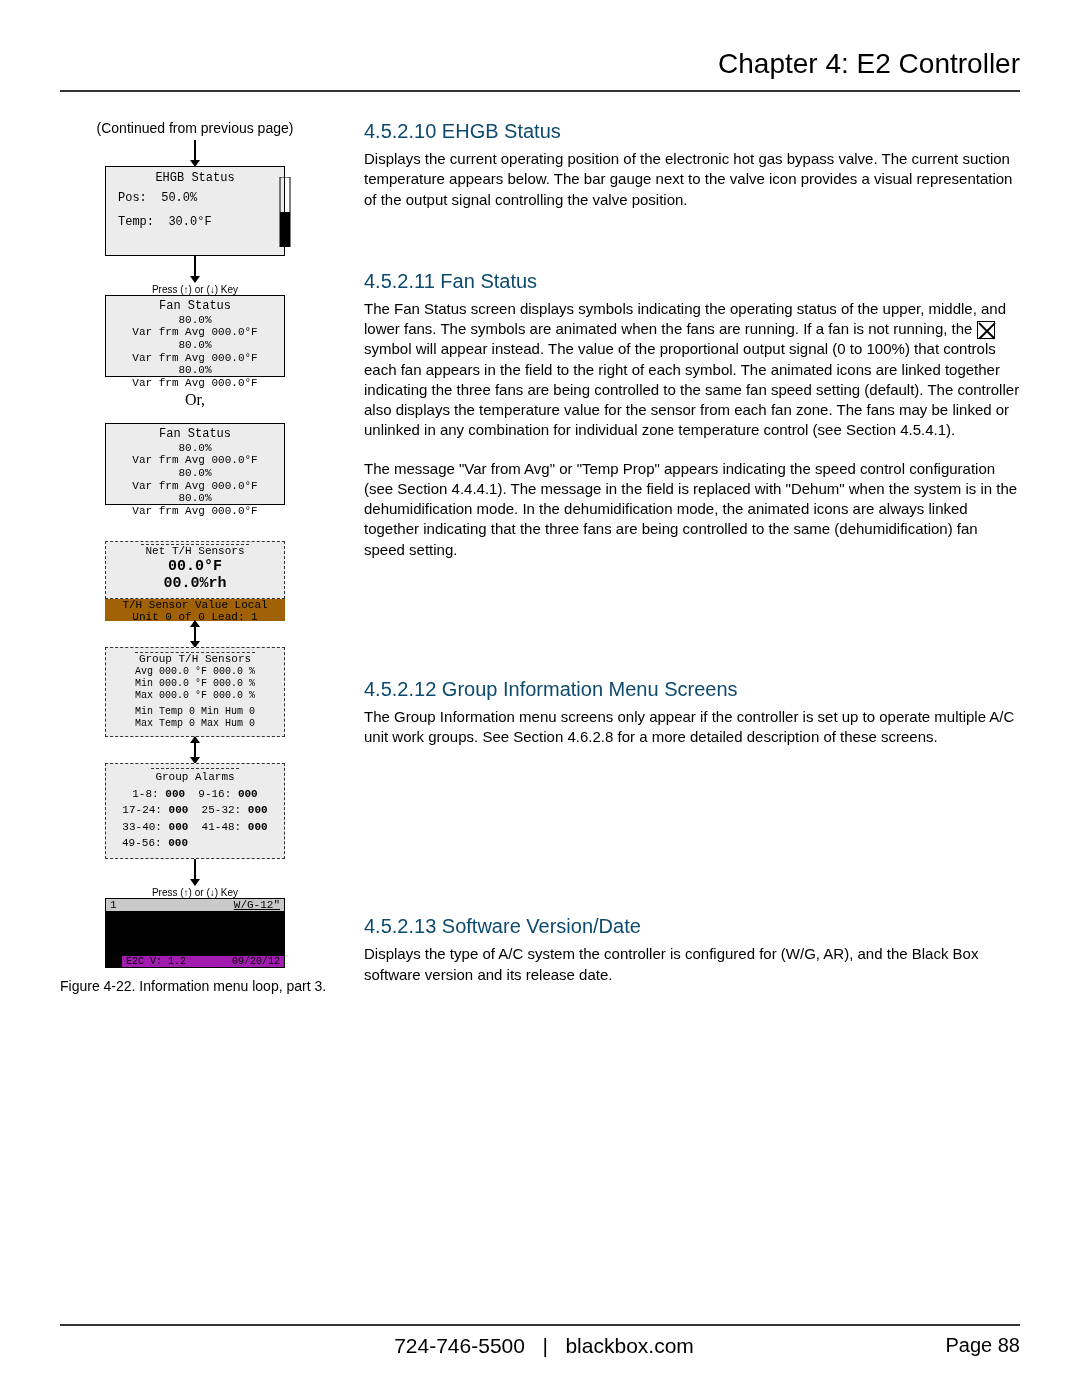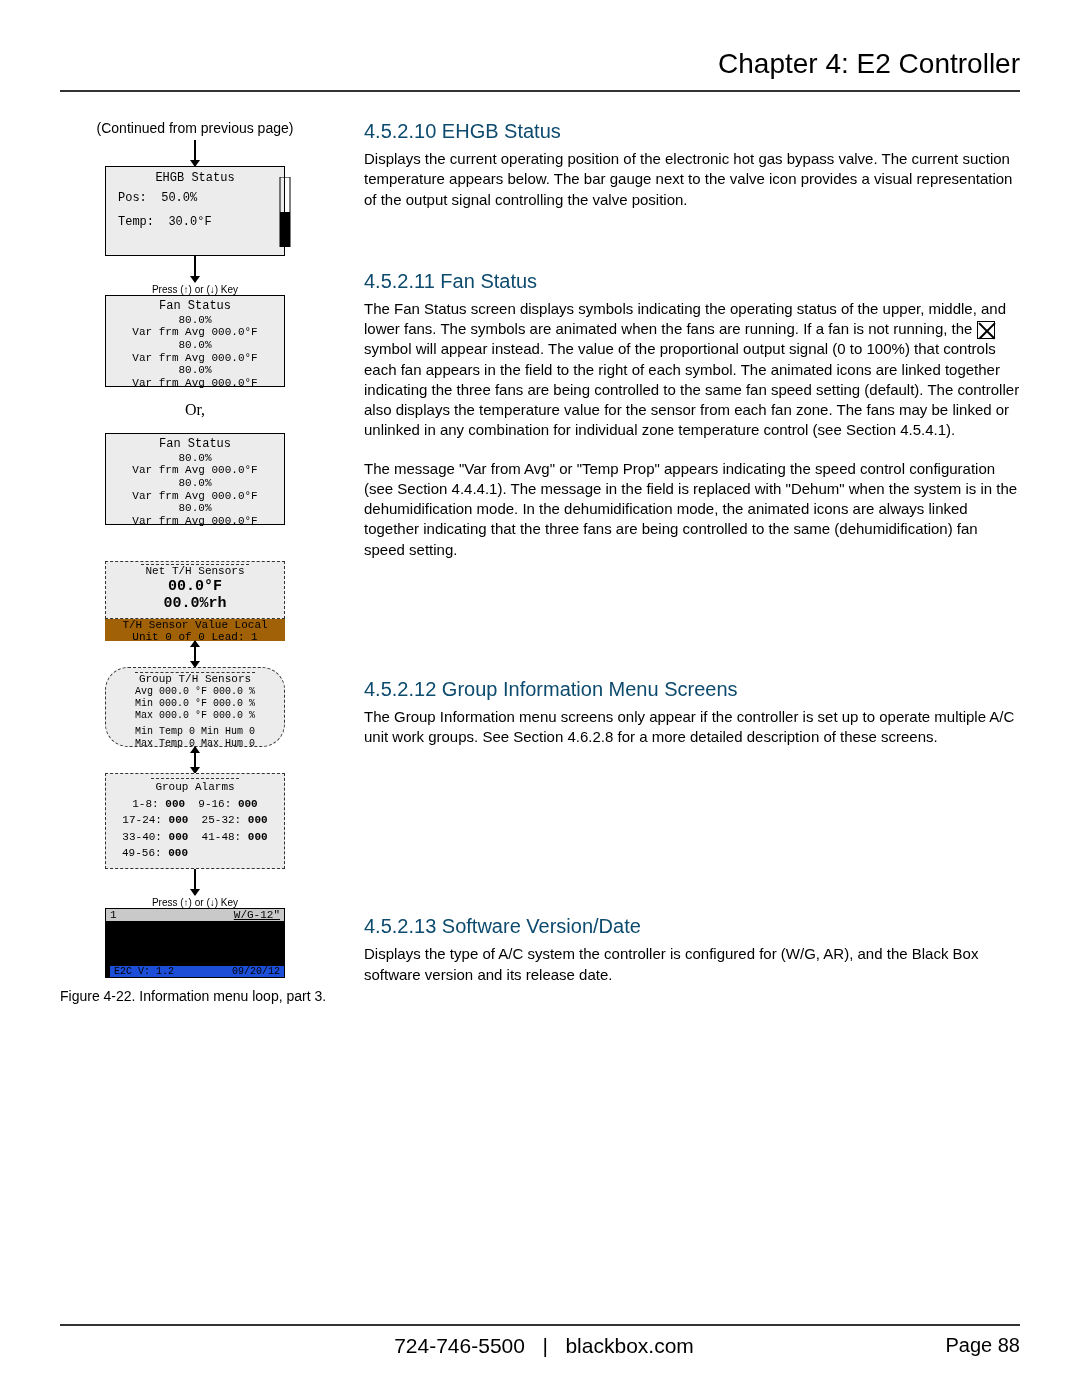--- a/index.html
+++ b/index.html
@@ -14,24 +14,24 @@
   .cont { font-size: 14px; text-align: center; margin-bottom: 4px; }
 
   
   .sec-title { color: #0c4a6e; font-size: 20px; font-weight: 400; margin-bottom: 6px; }
   .sec-body { font-size: 15px; line-height: 1.35; margin-bottom: 18px; }
   .sec-gap { height: 42px; }
 
   
   .lcd { background: #ececec; border: 1.5px solid #000; padding: 4px 6px; width: 180px; font-family:"Courier New",monospace; font-size:12px; text-align:center; position:relative; }
   .lcd.ehgb { height: 90px; }
-  .lcd.fan { height: 92px; line-height:1.15; font-size:11px; }
+  .lcd.fan { height: 82px; line-height:1.15; font-size:11px; }
   .lcd.net { height: 58px; padding-top:2px;}
   .lcd.local { height:22px; border:none; background:#a16207; width:180px; font-size:11px; padding-top:0;}
-  .lcd.group { height:80px; font-size:10px; line-height:1.2;border-radius:23px;}
+  .lcd.group { height:90px; font-size:10px; line-height:1.2;}
   .lcd.alarms { height:96px; font-size:11px; line-height:1.5;}
   .lcd.ver { background:#000; color:#fff; height:70px; border:1.5px solid #000; font-size:10px; position:relative;}
   .lcd .title { font-size:12px; }
   .bar-gauge { position:absolute; right:-8px; top:10px; width:14px; height:70px; }
 
   .or-label { text-align:center; font-size:16px; margin:14px 0;font-family:Liberation Serif, serif; }
 
   .arrow-v { width:2px; height:26px; background:#000; margin:0 auto; position:relative;}
   .arrow-v::after{content:"";position:absolute;left:-4px;bottom:-1px;border-left:5px solid transparent;border-right:5px solid transparent;border-top:7px solid #000;}
   .arrow-vdbl { width:2px; height:26px; background:#000; margin:0 auto; position:relative;}
@@ -52,21 +52,21 @@
   .foot-row { display:flex; justify-content:space-between; align-items:center; margin-top:8px; font-size:20px; }
   .foot-center { position:absolute; left:8px; right:0; text-align:center; font-size:21px; }
   .foot-page { font-size:20px; }
 
   .stack { display:flex; flex-direction:column; align-items:center; }
 
   .dashed-title { display:inline-block; border-top:1px dashed #333; border-bottom:none; padding:0 4px; font-size:11px;}
   .dashed-box { border-style:dashed; }
 
   .ver-top { background:#c9c9c9; color:#000; font-size:11px; display:flex; justify-content:space-between; padding:0 4px; position:absolute; top:0; left:0; right:0;}
-  .ver-bot { background:#1d4ed8; color:#000; font-size:10px; display:flex; justify-content:space-between; padding:0 4px; position:absolute; bottom:0; left:4px; right:0;}
+  .ver-bot { background:#a21caf; color:#000; font-size:10px; display:flex; justify-content:space-between; padding:0 4px; position:absolute; bottom:0; left:16px; right:0;}
 </style>
 </head>
 <body>
 
 <div class="page">
   <div class="chapter">Chapter 4: E2 Controller</div>
   <hr class="hr-top">
 
   <div class="two-col">
 

